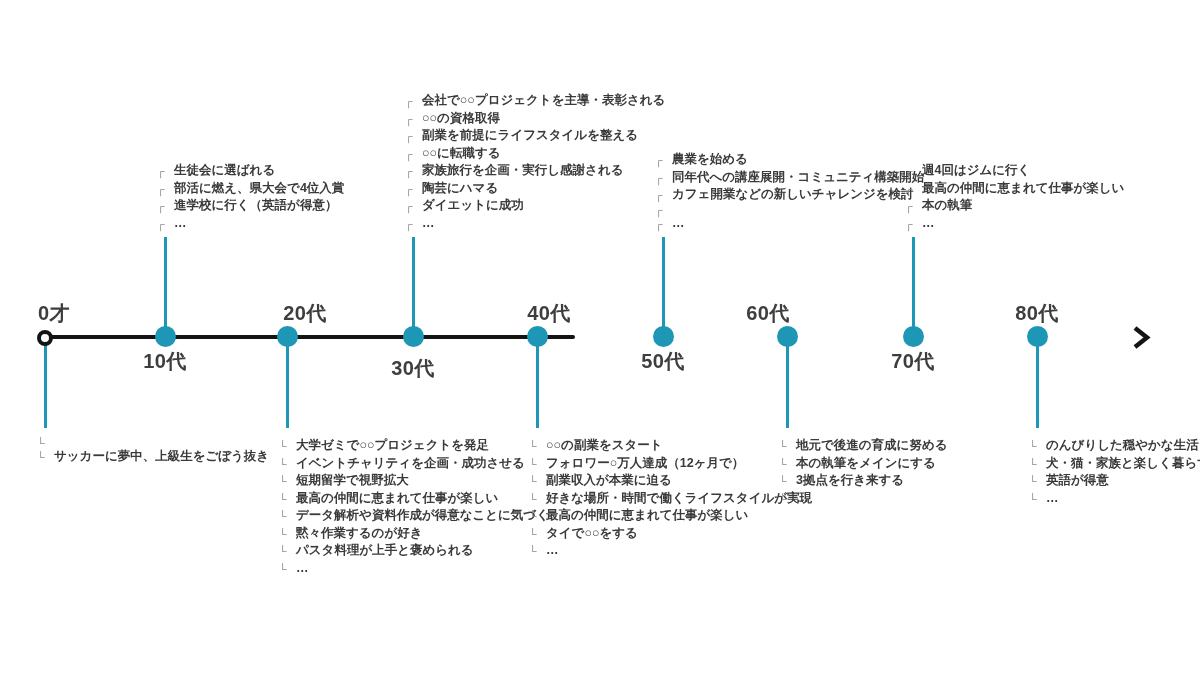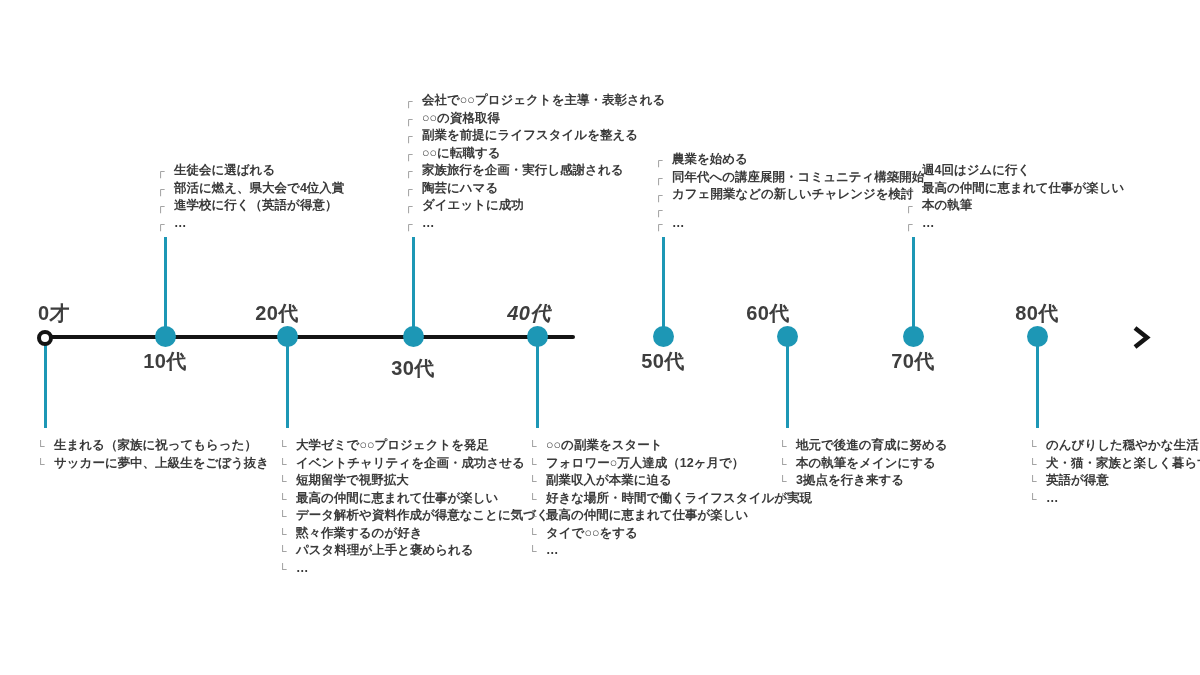--- a/index.html
+++ b/index.html
@@ -55,21 +55,20 @@
   <svg class="arrow-svg" width="18" height="23" viewBox="0 0 18 23">
     <polyline id="arrow-pl" points="2,2 14,11.5 2,21" fill="none" stroke="#141414" stroke-width="4.5" stroke-linecap="flat"></polyline>
   </svg>
   <div id="milestones">
       <div class="stem down" style="left: 43.5px;"></div>
       <div class="start-marker" style="left: 37px;"></div>
       <div class="lbl above" style="left: -6px;">0才</div>
       <div class="events below" style="left: 37px;">
         <div class="ev">
           <span class="bullet">└</span>
-          <span>生まれる（家族に祝ってもらった）</span>
         </div>
         <div class="ev">
           <span class="bullet">└</span>
           <span>サッカーに夢中、上級生をごぼう抜き</span>
         </div>
       </div>
       <div class="stem up" style="left: 163.5px;"></div>
       <div class="dot" style="left: 154.5px;"></div>
       <div class="lbl below" style="left: 105px;">10代</div>
       <div class="events above" style="left: 157px;">
@@ -85,21 +84,21 @@
           <span class="bullet">┌</span>
           <span>進学校に行く（英語が得意）</span>
         </div>
         <div class="ev">
           <span class="bullet">┌</span>
           <span>…</span>
         </div>
       </div>
       <div class="stem down" style="left: 285.5px;"></div>
       <div class="dot" style="left: 276.5px;"></div>
-      <div class="lbl above" style="left: 217px;">20代</div>
+      <div class="lbl above" style="left: 245px;">20代</div>
       <div class="events below" style="left: 279px;">
         <div class="ev">
           <span class="bullet">└</span>
           <span>大学ゼミで○○プロジェクトを発足</span>
         </div>
         <div class="ev">
           <span class="bullet">└</span>
           <span>イベントチャリティを企画・成功させる</span>
         </div>
         <div class="ev">
@@ -159,21 +158,21 @@
           <span class="bullet">┌</span>
           <span>ダイエットに成功</span>
         </div>
         <div class="ev">
           <span class="bullet">┌</span>
           <span>…</span>
         </div>
       </div>
       <div class="stem down" style="left: 535.5px;"></div>
       <div class="dot" style="left: 526.5px;"></div>
-      <div class="lbl above" style="left: 469px; font-style: italic;">40代</div>
+      <div class="lbl above" style="left: 489px;">40代</div>
       <div class="events below" style="left: 529px;">
         <div class="ev">
           <span class="bullet">└</span>
           <span>○○の副業をスタート</span>
         </div>
         <div class="ev">
           <span class="bullet">└</span>
           <span>フォロワー○万人達成（12ヶ月で）</span>
         </div>
         <div class="ev">

